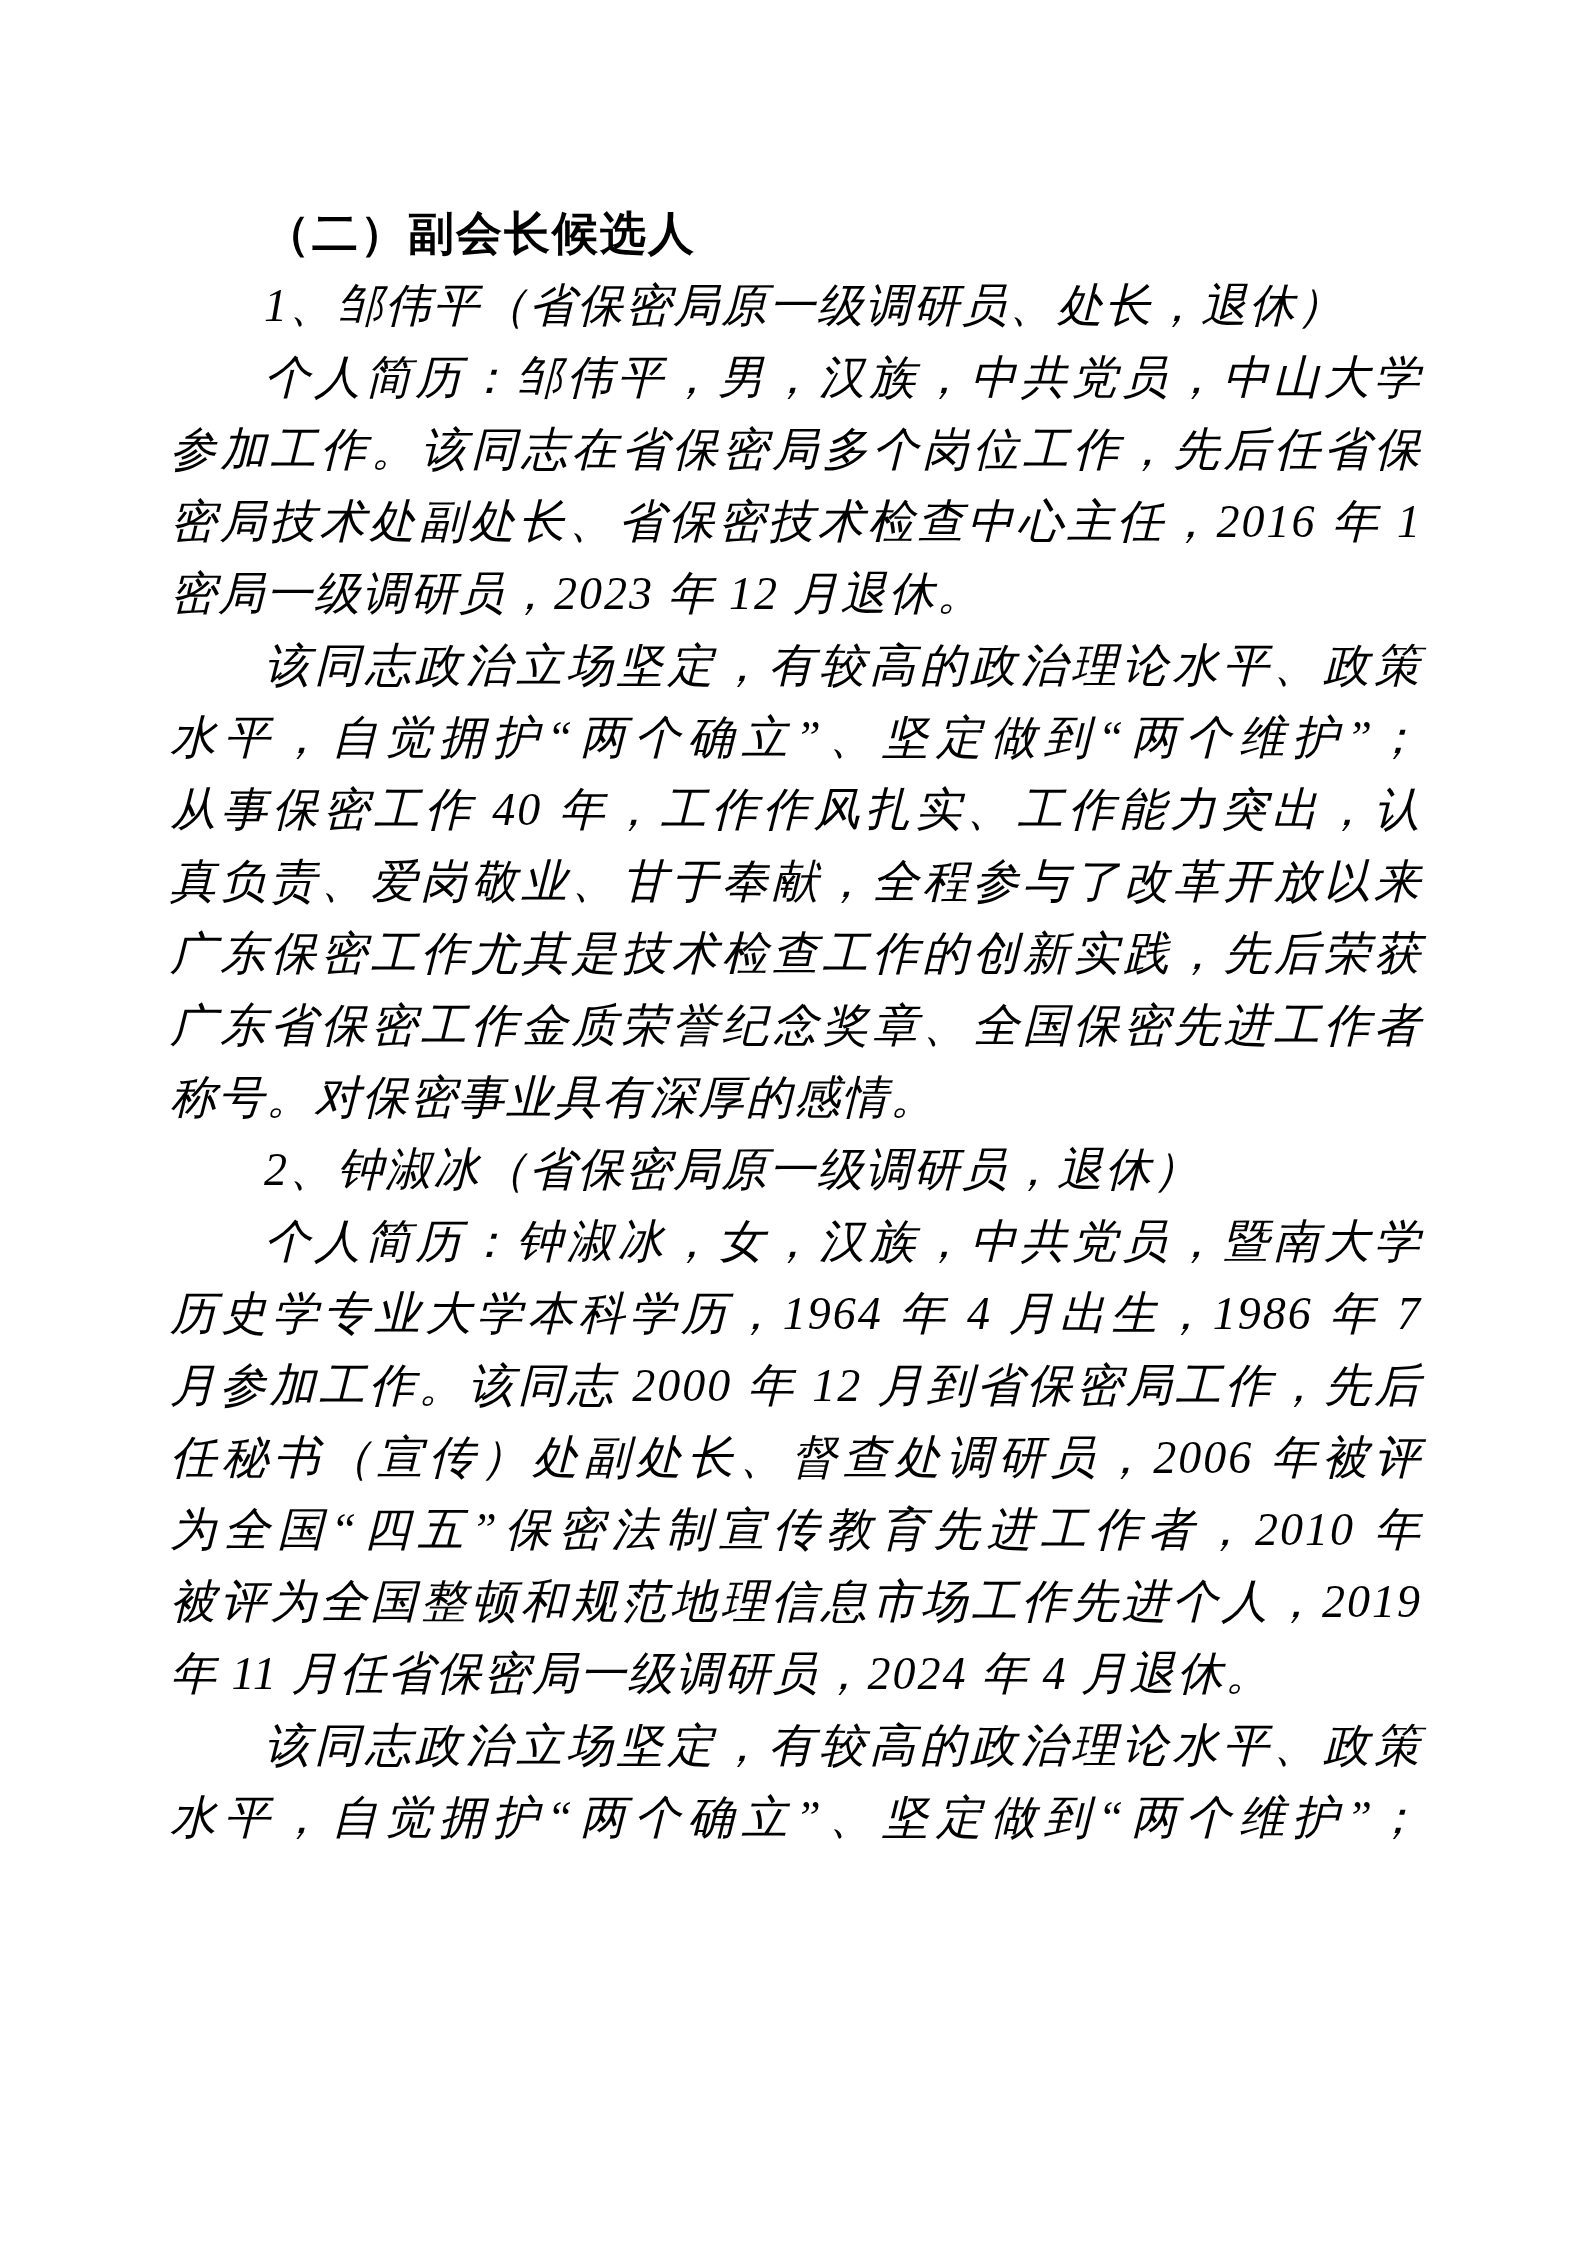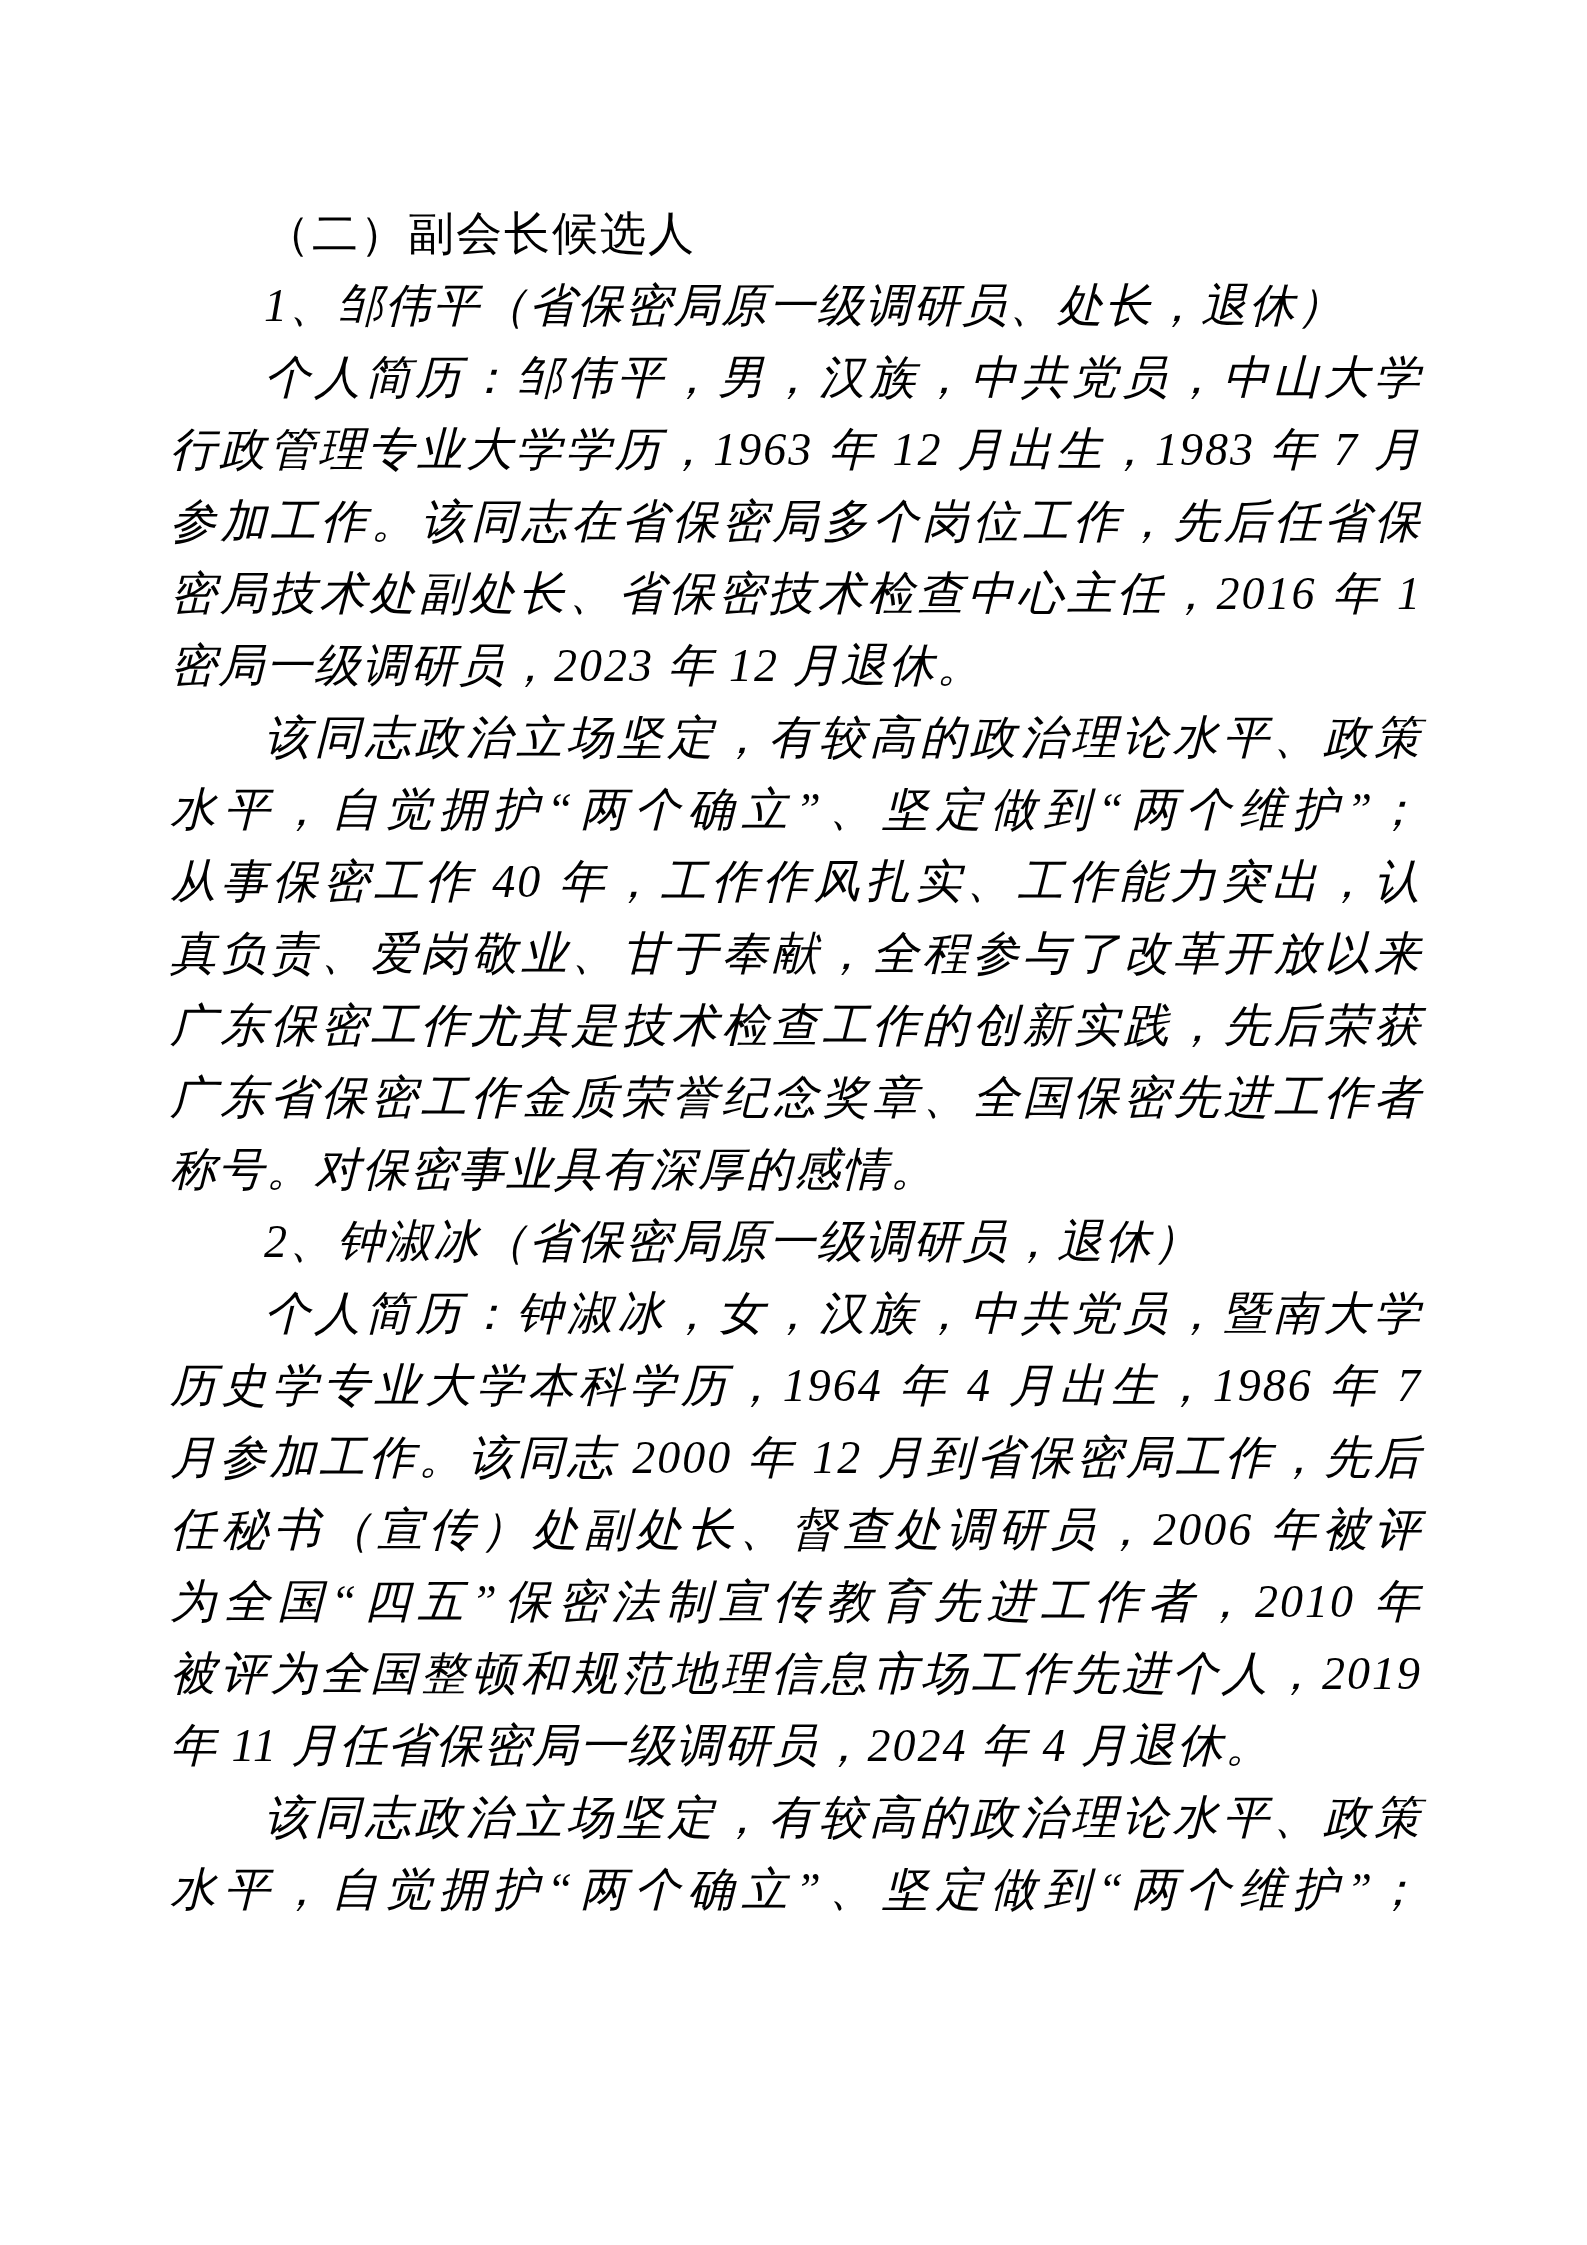--- a/index.html
+++ b/index.html
@@ -25,21 +25,21 @@
   }
   .content {
     position: absolute;
     left: 170px;
     top: 198px;
     width: 1252px;
   }
   .heading {
     font-size: 46px;
     line-height: 72px;
-    font-weight: normal;
+    font-weight: bold;
     letter-spacing: 2px;
     text-indent: 94px;
     white-space: nowrap;
   }
   .para {
     margin: 0;
     padding: 0;
   }
   .line {
     font-size: 46px;
@@ -61,21 +61,20 @@
 
 <div class="page">
   <div class="content">
     <div class="heading">（二）副会长候选人</div>
     <div>
         <div class="para">
           <div class="line first">1、邹伟平（省保密局原一级调研员、处长，退休）</div>
         </div>
         <div class="para">
           <div class="line first fill">个人简历：邹伟平，男，汉族，中共党员，中山大学</div>
-          <div class="line fill">行政管理专业大学学历，1963 年 12 月出生，1983 年 7 月</div>
           <div class="line fill">参加工作。该同志在省保密局多个岗位工作，先后任省保</div>
           <div class="line fill">密局技术处副处长、省保密技术检查中心主任，2016 年 1</div>
           <div class="line">密局一级调研员，2023 年 12 月退休。</div>
         </div>
         <div class="para">
           <div class="line first fill">该同志政治立场坚定，有较高的政治理论水平、政策</div>
           <div class="line fill">水平，自觉拥护“两个确立”、坚定做到“两个维护”；</div>
           <div class="line fill">从事保密工作 40 年，工作作风扎实、工作能力突出，认</div>
           <div class="line fill">真负责、爱岗敬业、甘于奉献，全程参与了改革开放以来</div>
           <div class="line fill">广东保密工作尤其是技术检查工作的创新实践，先后荣获</div>

